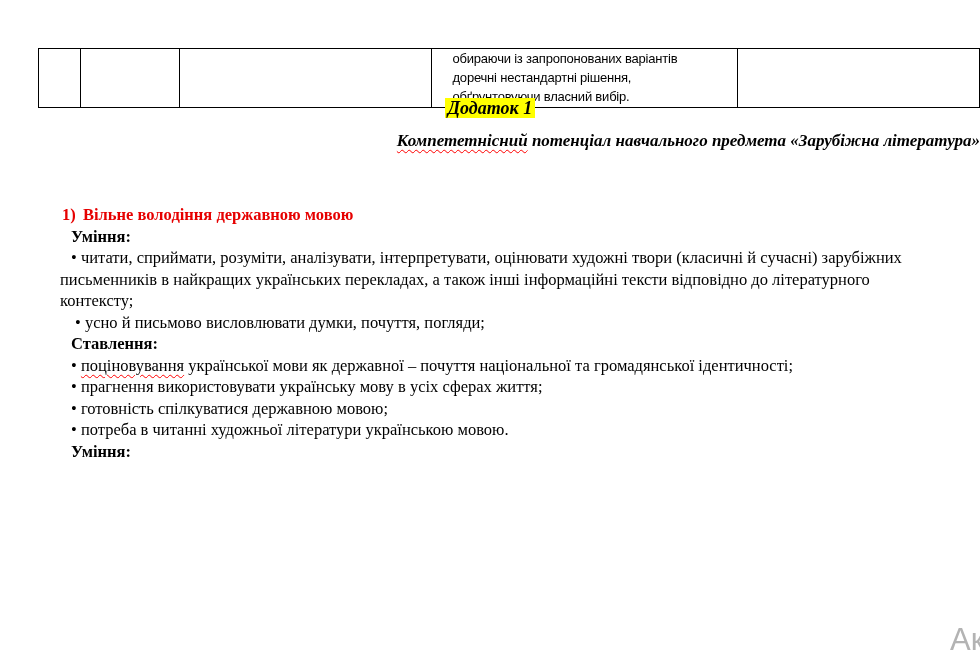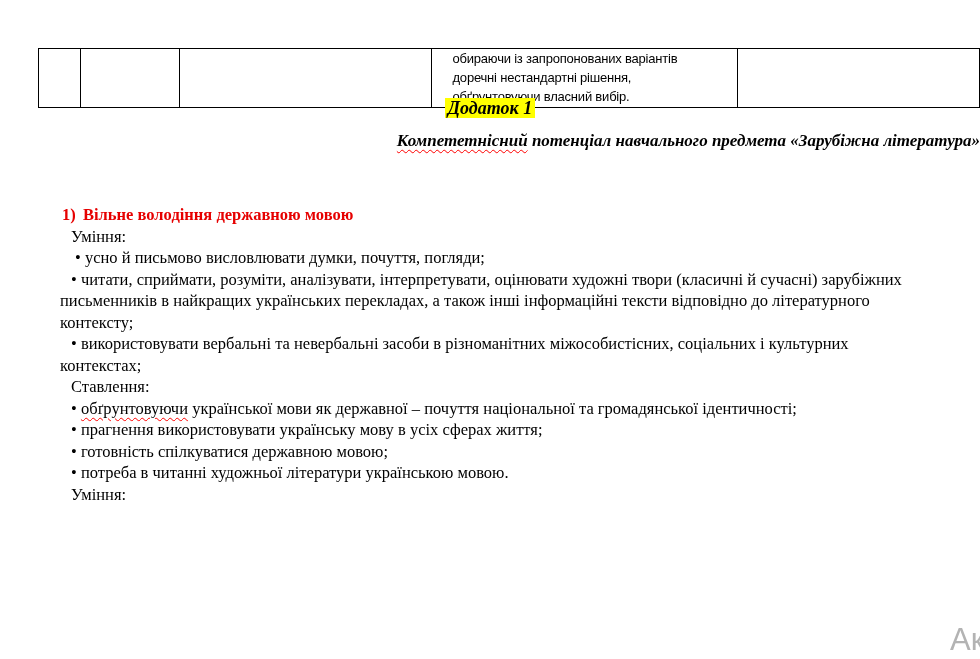--- a/index.html
+++ b/index.html
@@ -32,21 +32,21 @@
   
   .doc-body{
     position:absolute;left:60px;top:164px;width:866px;
     font-size:16.5px;line-height:21.5px;margin-top:40px;
   }
   .doc-body p{margin:0;}
   p.para{text-indent:11px;}
   p.para.sp{text-indent:15px;}
   p.num-heading{color:#e60000;font-weight:bold;text-indent:0;}
   p.num-heading .num{display:inline-block;width:21px;margin-left:2px;}
-  p.bold-label{font-weight:normal;}
+  p.bold-label{font-weight:bold;}
   .spell-err{
     text-decoration:underline;text-decoration-style:wavy;
     text-decoration-color:#ff0000;text-decoration-thickness:1px;
     text-underline-offset:3px;
   }
   
   .watermark{
     position:absolute;left:950px;top:622px;white-space:nowrap;
     font-family:"Liberation Sans", sans-serif;font-size:31px;color:#b3b3b3;
   }
@@ -72,24 +72,23 @@
   <span class="hl">Додаток 1</span>
 </div>
 
 <div class="doc-title">
   <span class="spell-err">Компететнісний</span><span> потенціал навчального предмета «Зарубіжна література»</span>
 </div>
 
 <div class="doc-body" id="doc-body">
     <p class="num-heading"><span class="num">1)</span><span>Вільне володіння державною мовою</span></p>
     <p class="para bold-label">Уміння:</p>
+    <p class="para"><span>•</span>&nbsp;<span>читати, сприймати, розуміти, аналізувати, інтерпретувати, оцінювати художні твори (класичні й сучасні) зарубіжних письменників в найкращих українських перекладах, а також інші інформаційні тексти відповідно до літературного контексту;</span></p>
     <p class="para sp"><span>•</span>&nbsp;<span>усно й письмово висловлювати думки, почуття, погляди;</span></p>
-    <p class="para"><span>•</span>&nbsp;<span>читати, сприймати, розуміти, аналізувати, інтерпретувати, оцінювати художні твори (класичні й сучасні) зарубіжних письменників в найкращих українських перекладах, а також інші інформаційні тексти відповідно до літературного контексту;</span></p>
-    <p class="para"><span>•</span>&nbsp;<span>використовувати вербальні та невербальні засоби в різноманітних міжособистісних, соціальних і культурних контекстах;</span></p>
     <p class="para bold-label">Ставлення:</p>
-    <p class="para"><span>•</span>&nbsp;<span class="spell-err">обґрунтовуючи</span><span> української мови як державної – почуття національної та громадянської ідентичності;</span></p>
+    <p class="para"><span>•</span>&nbsp;<span class="spell-err">поціновування</span><span> української мови як державної – почуття національної та громадянської ідентичності;</span></p>
     <p class="para"><span>•</span>&nbsp;<span>прагнення використовувати українську мову в усіх сферах життя;</span></p>
     <p class="para"><span>•</span>&nbsp;<span>готовність спілкуватися державною мовою;</span></p>
     <p class="para"><span>•</span>&nbsp;<span>потреба в читанні художньої літератури українською мовою.</span></p>
     <p class="para bold-label">Уміння:</p>
   </div>
 
 <div class="watermark">Ак</div>
 
 </body></html>

